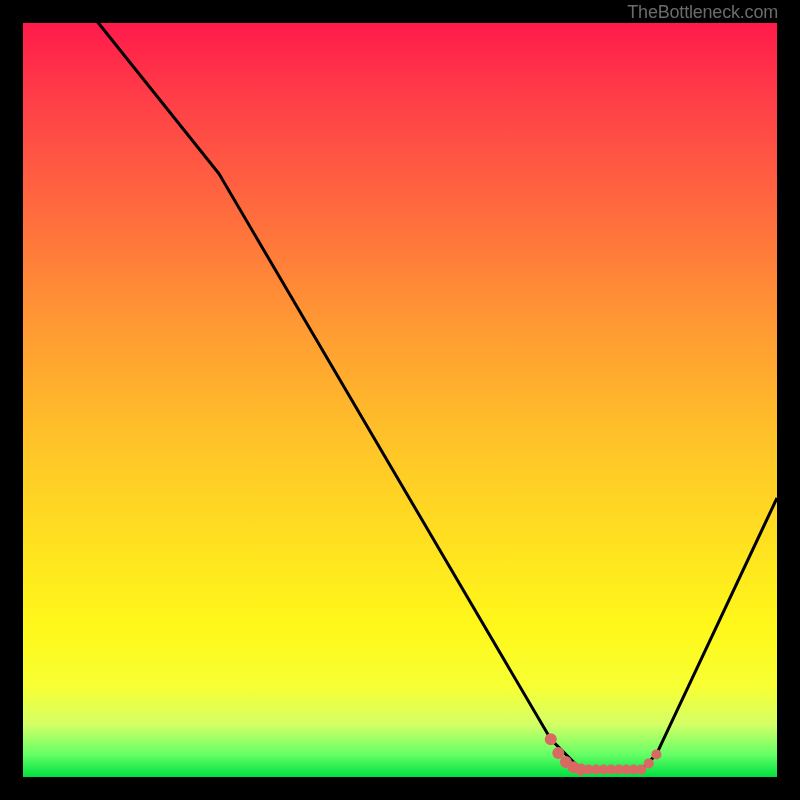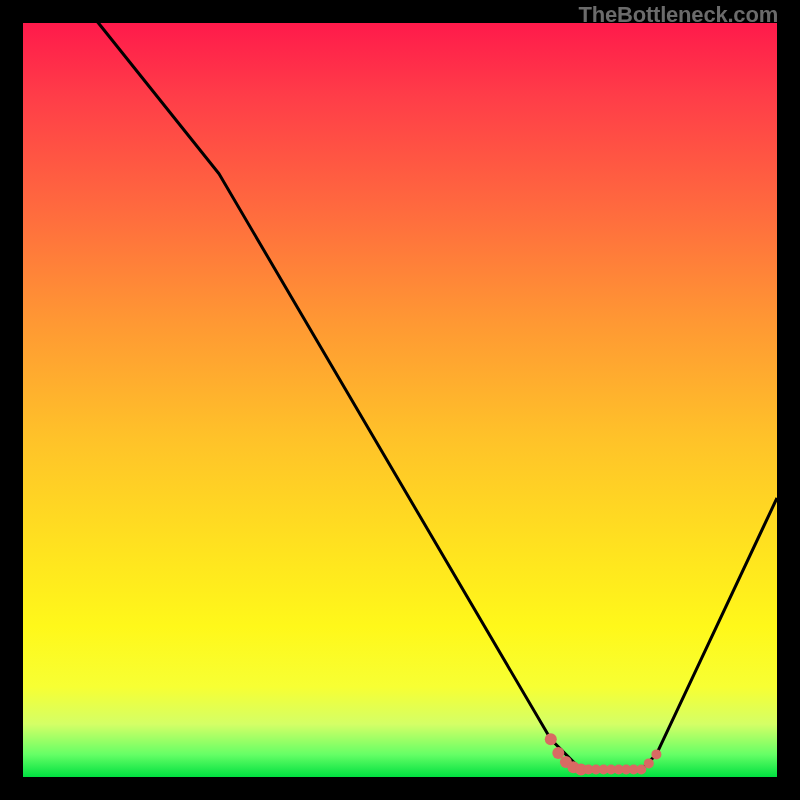--- a/index.html
+++ b/index.html
@@ -46,22 +46,22 @@
     width: 754px;
     height: 754px;
     overflow: visible;
   }
   .attribution {
     position: absolute;
     top: 2px;
     right: 22px;
     color: #6b6b6b;
     font-family: Arial, Helvetica, sans-serif;
-    font-size: 22px;
-    font-weight: 700;
+    font-size: 18px;
+    font-weight: 400;
     letter-spacing: -0.2px;
   }
 </style>
 </head>
 <body>
 
 <div class="frame">
   <div class="plot-area"></div>
 
   <svg class="curve" viewBox="0 0 754 754">

